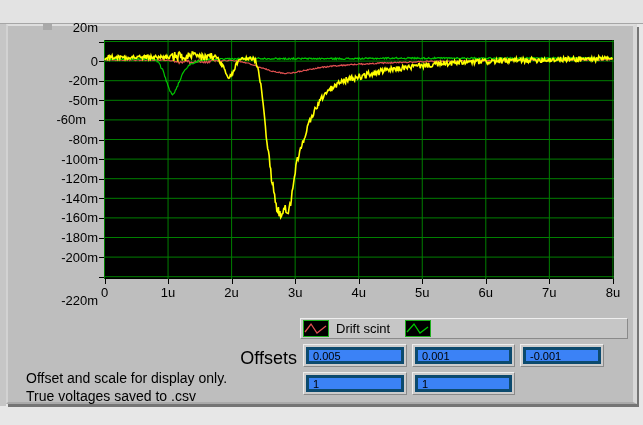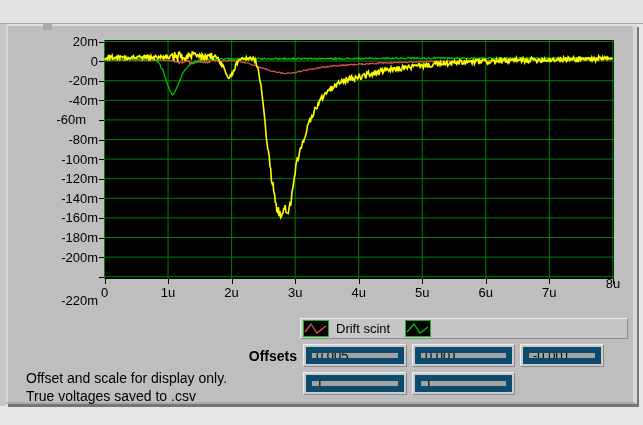--- a/index.html
+++ b/index.html
@@ -20,47 +20,47 @@
   .ytick{position:absolute;width:5px;height:1px;background:#000;}
   .xtick{position:absolute;width:1px;height:5px;background:#000;}
   .legend-bar{position:absolute;left:300px;top:318px;width:328px;height:21px;
               background:#c6c6c6;display:flex;align-items:center;padding:0 2px;box-sizing:border-box;
               border-top:1px solid #efefef;border-left:1px solid #efefef;
               border-right:1px solid #8a8a8a;border-bottom:1px solid #8a8a8a;}
   .legend-item{display:flex;align-items:center;height:19px;}
   .legend-name{font-size:13px;width:76px;padding-left:7px;box-sizing:border-box;white-space:nowrap;}
   .legend-sample{width:24px;height:15px;background:#000;border:1px solid #1fae1f;flex:none;}
   .row-label{position:absolute;left:180px;width:117px;text-align:right;
-             font-size:14px;font-weight:bold;}
+             font-size:18px;font-weight:normal;}
   .fields-row{position:absolute;left:303px;width:322px;height:23px;display:flex;gap:5px;}
   .field-outer{background:#cccccc;padding:2px;box-sizing:border-box;height:23px;
                border-top:1px solid #ededed;border-left:1px solid #ededed;
                border-right:1px solid #8a8a8a;border-bottom:1px solid #8a8a8a;flex:none;}
-  .field{display:block;width:100%;height:100%;background:#a3a3a3;border:6px solid #0c4a6e;
-         font-family:"Liberation Sans",sans-serif;font-size:13px;padding:0 4px;box-sizing:border-box;
+  .field{display:block;width:100%;height:100%;background:#3b82f6;border:3px solid #0c4a6e;
+         font-family:"Liberation Sans",sans-serif;font-size:11px;padding:0 4px;box-sizing:border-box;
          outline:none;}
   .note{position:absolute;left:26px;top:369px;font-size:14px;line-height:18px;}
 </style>
 </head>
 <body>
 
 <div class="screen">
   <div class="top-strip"></div>
   <div class="left-strip"></div>
   <div class="panel"></div>
   <div class="notch"></div>
 
   <div id="y-axis">
-      <div class="ylabel" style="left: 26px; top: 34px;">20m</div>
+      <div class="ylabel" style="left: 26px; top: 20px;">20m</div>
       <div class="ytick" style="left: 99px; top: 41.5px;"></div>
       <div class="ylabel" style="left: 26px; top: 53.6px;">0</div>
       <div class="ytick" style="left: 99px; top: 61.1px;"></div>
       <div class="ylabel" style="left: 26px; top: 73.2px;">-20m</div>
       <div class="ytick" style="left: 99px; top: 80.7px;"></div>
-      <div class="ylabel" style="left: 26px; top: 92.8px;">-40m</div>
+      <div class="ylabel" style="left: 26px; top: 92.8px;">-50m</div>
       <div class="ytick" style="left: 99px; top: 100.3px;"></div>
       <div class="ylabel" style="left: 14px; top: 112.4px;">-60m</div>
       <div class="ytick" style="left: 99px; top: 119.9px;"></div>
       <div class="ylabel" style="left: 26px; top: 132px;">-80m</div>
       <div class="ytick" style="left: 99px; top: 139.5px;"></div>
       <div class="ylabel" style="left: 26px; top: 151.6px;">-100m</div>
       <div class="ytick" style="left: 99px; top: 159.1px;"></div>
       <div class="ylabel" style="left: 26px; top: 171.2px;">-120m</div>
       <div class="ytick" style="left: 99px; top: 178.7px;"></div>
       <div class="ylabel" style="left: 26px; top: 190.8px;">-140m</div>
@@ -114,21 +114,21 @@
       <div class="xlabel" style="left: 275.15px; top: 285px;">3u</div>
       <div class="xtick" style="left: 358.7px; top: 279px;"></div>
       <div class="xlabel" style="left: 338.7px; top: 285px;">4u</div>
       <div class="xtick" style="left: 422.25px; top: 279px;"></div>
       <div class="xlabel" style="left: 402.25px; top: 285px;">5u</div>
       <div class="xtick" style="left: 485.8px; top: 279px;"></div>
       <div class="xlabel" style="left: 465.8px; top: 285px;">6u</div>
       <div class="xtick" style="left: 549.35px; top: 279px;"></div>
       <div class="xlabel" style="left: 529.35px; top: 285px;">7u</div>
       <div class="xtick" style="left: 612.9px; top: 279px;"></div>
-      <div class="xlabel" style="left: 592.9px; top: 276px;">8u</div>
+      <div class="xlabel" style="left: 592.9px; top: 285px;">8u</div>
     </div>
 
   <div class="legend-bar" id="legend">
       <div class="legend-item">
         <span class="legend-sample" style="border-color: rgb(31, 174, 31);"><svg width="24" height="15">
             <polyline points="1,11 7,3 13,12 22,5" fill="none" stroke="#e05050" stroke-width="1.3"></polyline>
           </svg></span>
       </div>
       <div class="legend-item">
         <span class="legend-name">Drift scint</span>

